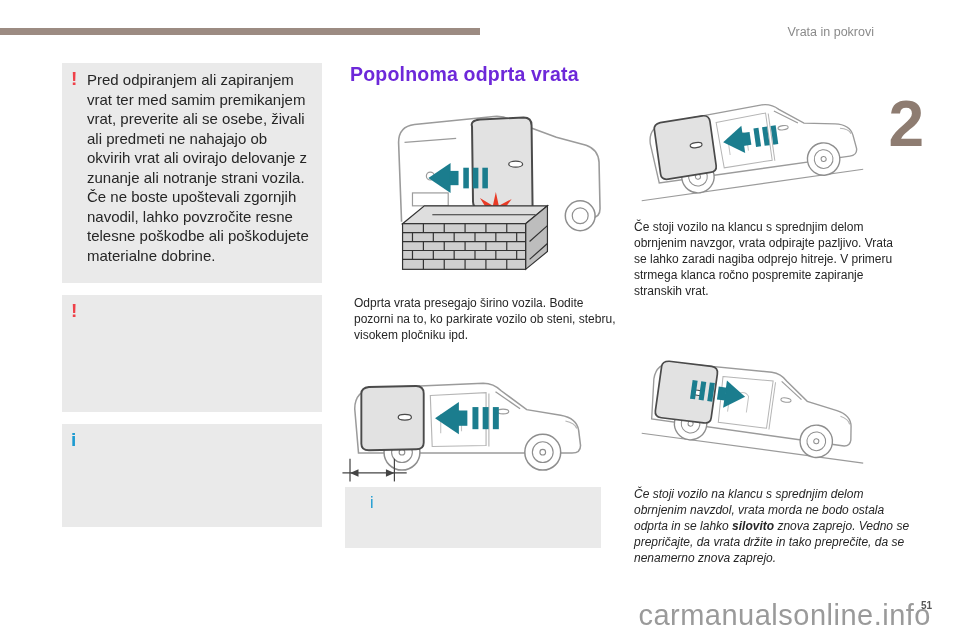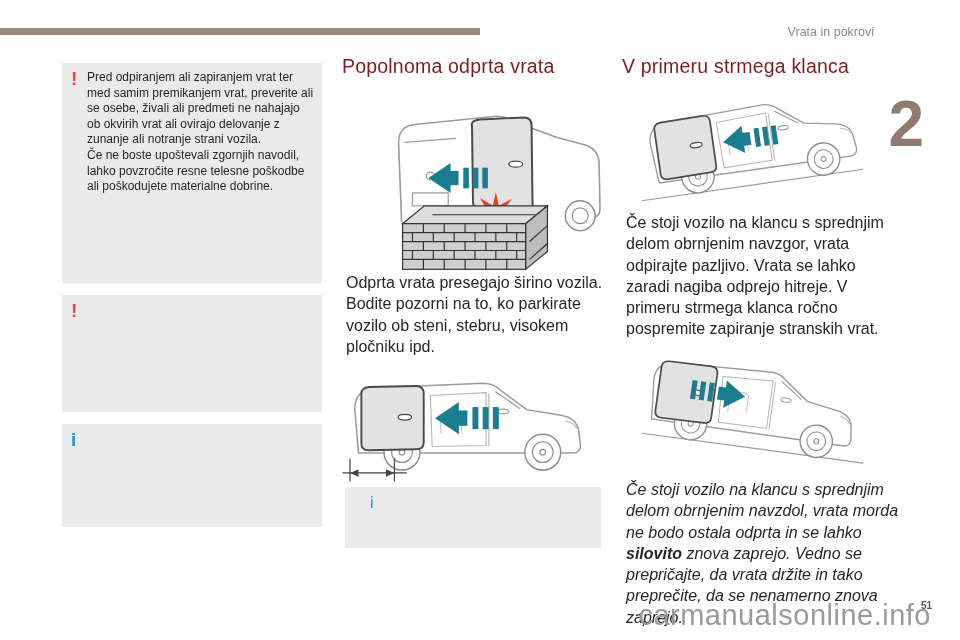--- a/index.html
+++ b/index.html
@@ -12,24 +12,24 @@
   .chapter-number{position:absolute;top:92px;right:24px;font-size:64px;font-weight:bold;color:#8e7c71;line-height:1;}
   .page-number{position:absolute;top:600px;right:16px;font-size:10px;font-weight:bold;color:#555;z-index:3;}
   .watermark{position:absolute;bottom:8px;right:17px;font-size:29px;color:#9a9a9a;z-index:2;letter-spacing:0.5px;}
 
   
   .notice-box{position:absolute;left:62px;width:260px;background:#eaeaea;box-sizing:border-box;
     padding:7px 8px 7px 25px;}
   .notice-box .glyph{position:absolute;left:9px;top:6px;font-size:19px;font-weight:bold;line-height:1;}
   .glyph-warning{color:#ef4149;}
   .glyph-info{color:#1d9bd1;}
-  .notice-text{margin:0;font-size:12px;line-height:1.3;white-space:pre-line;}
+  .notice-text{margin:0;font-size:15px;line-height:1.3;white-space:pre-line;}
 
-  .col-title{position:absolute;margin:0;font-size:19.5px;font-weight:normal;color:#7f1d1d;letter-spacing:0.2px;}
-  .caption{position:absolute;margin:4px;font-size:16px;line-height:1.33;white-space:pre-line;}
+  .col-title{position:absolute;margin:8px;font-size:19.5px;font-weight:bold;color:#6d28d9;letter-spacing:0.2px;}
+  .caption{position:absolute;margin:12px;font-size:12px;line-height:1.33;white-space:pre-line;}
   .illus{position:absolute;overflow:visible;}
 
   .mid-info-box{position:absolute;left:345px;top:487px;width:256px;height:61px;background:#eaeaea;
     box-sizing:border-box;padding:7px 8px 7px 25px;}
   .mid-info-box .glyph{top:7px;}
 </style>
 </head>
 <body>
 
 <svg width="0" height="0" style="position:absolute" aria-hidden="true">
@@ -104,39 +104,38 @@
       <path d="M79,130 L79,139 M100,130 L100,139 M121,130 L121,139 M142,130 L142,139 M163,130 L163,139" fill="none"></path>
       <path d="M68,139 L68,148 M89,139 L89,148 M110,139 L110,148 M131,139 L131,148 M152,139 L152,148 M173,139 L173,148" fill="none"></path>
       <path d="M79,148 L79,157 M100,148 L100,157 M121,148 L121,157 M142,148 L142,157 M163,148 L163,157" fill="none"></path>
       <path d="M68,157 L68,166 M89,157 L89,166 M110,157 L110,166 M131,157 L131,166 M152,157 L152,166 M173,157 L173,166" fill="none"></path>
       <path d="M79,166 L79,176 M100,166 L100,176 M121,166 L121,176 M142,166 L142,176 M163,166 L163,176" fill="none"></path>
       <path d="M88,121 L192,121" fill="none"></path>
       <path d="M186,148 L204,132 M186,166 L204,150" fill="none"></path>
     </g>
   </svg>
 
-  <p class="caption" style="left:342px;top:268px;width:270px;">Odprta vrata presegajo širino vozila. Bodite pozorni na to, ko parkirate vozilo ob steni, stebru, visokem pločniku ipd.</p>
+  <p class="caption" style="left:342px;top:284px;width:270px;">Odprta vrata presegajo širino vozila. Bodite pozorni na to, ko parkirate vozilo ob steni, stebru, visokem pločniku ipd.</p>
 
   <svg class="illus" style="left:342px;top:352px;" width="256" height="137" viewBox="0 0 270 145">
     <use href="#van-side"></use>
     <use href="#arrow-left-shape" transform="translate(98,70) scale(0.9)" fill="#1b7d8e"></use>
     <g stroke="#444" stroke-width="1.3">
       <line x1="8" y1="113" x2="8" y2="137"></line>
       <line x1="55" y1="113" x2="55" y2="137"></line>
       <line x1="0" y1="128" x2="68" y2="128"></line>
       <polygon points="8,128 17,124 17,132" fill="#444" stroke="none"></polygon>
       <polygon points="55,128 46,124 46,132" fill="#444" stroke="none"></polygon>
     </g>
   </svg>
 
   <div class="mid-info-box">
     <span class="glyph glyph-info">i</span>
   </div>
 
-  <h2 class="col-title" style="left:622px;top:55px;">V primeru strmega klanca</h2>
 
   <svg class="illus" style="left:640px;top:78px;" width="230" height="128" viewBox="0 0 270 150">
     <line x1="2" y1="144" x2="262" y2="107" stroke="#9b9b9b" stroke-width="1.4"></line>
     <g transform="rotate(-8 135 75)">
       <use href="#van-side"></use>
       <use href="#arrow-left-shape" transform="translate(98,70) scale(0.85)" fill="#1b7d8e"></use>
     </g>
   </svg>
 
   <p class="caption" style="left:622px;top:208px;width:274px;">Če stoji vozilo na klancu s sprednjim delom obrnjenim navzgor, vrata odpirajte pazljivo. Vrata se lahko zaradi nagiba odprejo hitreje. V primeru strmega klanca ročno pospremite zapiranje stranskih vrat.</p>

